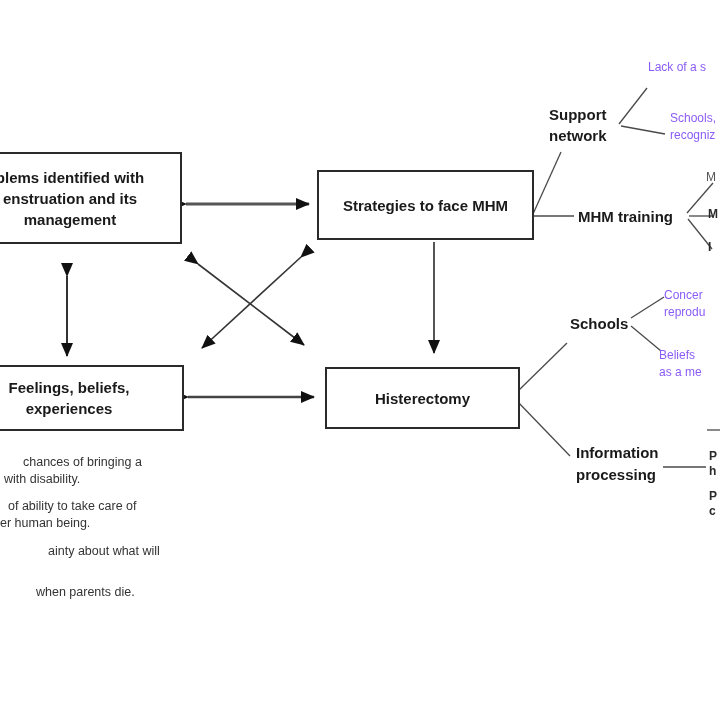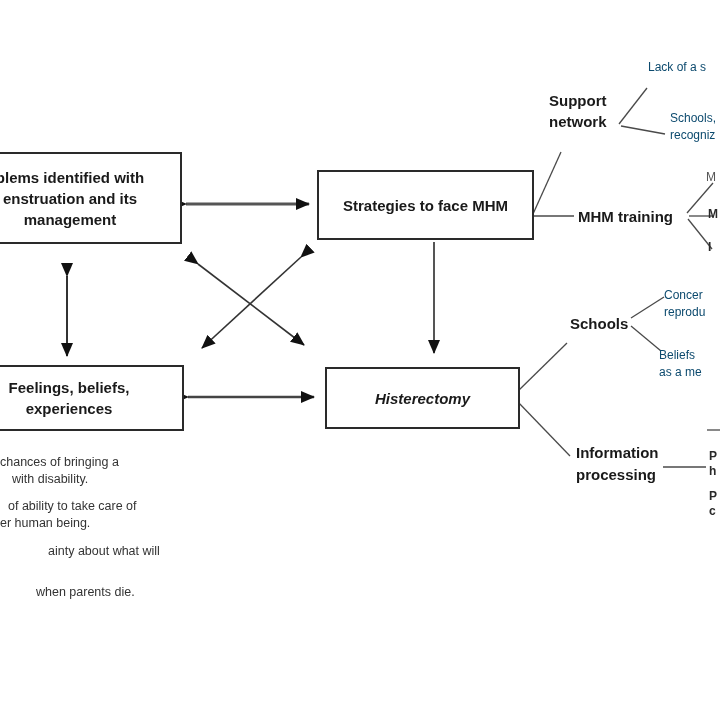--- a/index.html
+++ b/index.html
@@ -7,21 +7,21 @@
     position:relative;width:720px;height:720px;background:#ffffff;
     overflow:hidden;font-family:"Liberation Sans",sans-serif;color:#1a1a1a;
   }
   .lines-layer{position:absolute;left:0;top:0;width:720px;height:720px;}
   .dbox{
     position:absolute;border:2px solid #2a2a2a;background:#fff;
     display:flex;flex-direction:column;align-items:center;justify-content:center;
     font-weight:bold;font-size:15px;line-height:21px;text-align:center;
   }
   .blabel{position:absolute;font-weight:bold;font-size:15px;line-height:21px;white-space:nowrap;}
-  .note{position:absolute;font-size:12px;line-height:17px;color:#0c4a6e;white-space:nowrap;}
+  .note{position:absolute;font-size:12px;line-height:17px;color:#8b5cf6;white-space:nowrap;}
   .tip{position:absolute;font-size:12px;font-weight:bold;color:#2a2a2a;white-space:nowrap;}
   .bullet-line{position:absolute;font-size:12.5px;color:#333;white-space:nowrap;}
 </style>
 </head>
 <body>
 
 <div class="canvas">
 
   <svg class="lines-layer" width="720" height="720" viewBox="0 0 720 720">
     <defs>
@@ -62,25 +62,25 @@
 
   <div class="dbox" style="left:317px;top:170px;width:213px;height:66px;">
     <div>Strategies to face MHM</div>
   </div>
 
   <div class="dbox" style="left:-46px;top:365px;width:226px;height:62px;">
     <div>Feelings, beliefs,</div>
     <div>experiences</div>
   </div>
 
-  <div class="dbox" style="left:325px;top:367px;width:191px;height:58px;font-style:italic;">
+  <div class="dbox" style="left:325px;top:367px;width:191px;height:58px;">
     <div>Histerectomy</div>
   </div>
 
-  <div class="blabel" style="left:549px;top:90px;text-align:center;">
+  <div class="blabel" style="left:549px;top:104px;text-align:center;">
     <div>Support</div>
     <div>network</div>
   </div>
 
   <div class="blabel" style="left:578px;top:206px;">MHM training</div>
 
   <div class="blabel" style="left:570px;top:313px;">Schools</div>
 
   <div class="blabel" style="left:576px;top:442px;line-height:22px;">
     <div>Information</div>
@@ -106,20 +106,20 @@
 
   <div class="tip" style="left:706px;top:170px;font-weight:normal;color:#555;">M</div>
   <div class="tip" style="left:708px;top:207px;">M</div>
   <div class="tip" style="left:708px;top:240px;">I</div>
 
   <div class="tip" style="left:709px;top:449px;">P</div>
   <div class="tip" style="left:709px;top:464px;">h</div>
   <div class="tip" style="left:709px;top:489px;">P</div>
   <div class="tip" style="left:709px;top:504px;">c</div>
 
-  <div class="bullet-line" style="left:0px;top:455px;">chances of bringing a</div>
-  <div class="bullet-line" style="left:12px;top:472px;">with disability.</div>
+  <div class="bullet-line" style="left:0px;top:455px;padding-left:23px;">chances of bringing a</div>
+  <div class="bullet-line" style="left:4px;top:472px;">with disability.</div>
   <div class="bullet-line" style="left:8px;top:499px;">of ability to take care of</div>
   <div class="bullet-line" style="left:0px;top:516px;">er human being.</div>
   <div class="bullet-line" style="left:0px;top:544px;margin-left:48px;">ainty about what will</div>
   <div class="bullet-line" style="left:36px;top:561px;margin-top:24px;">when parents die.</div>
 
 </div>
 
 </body></html>

